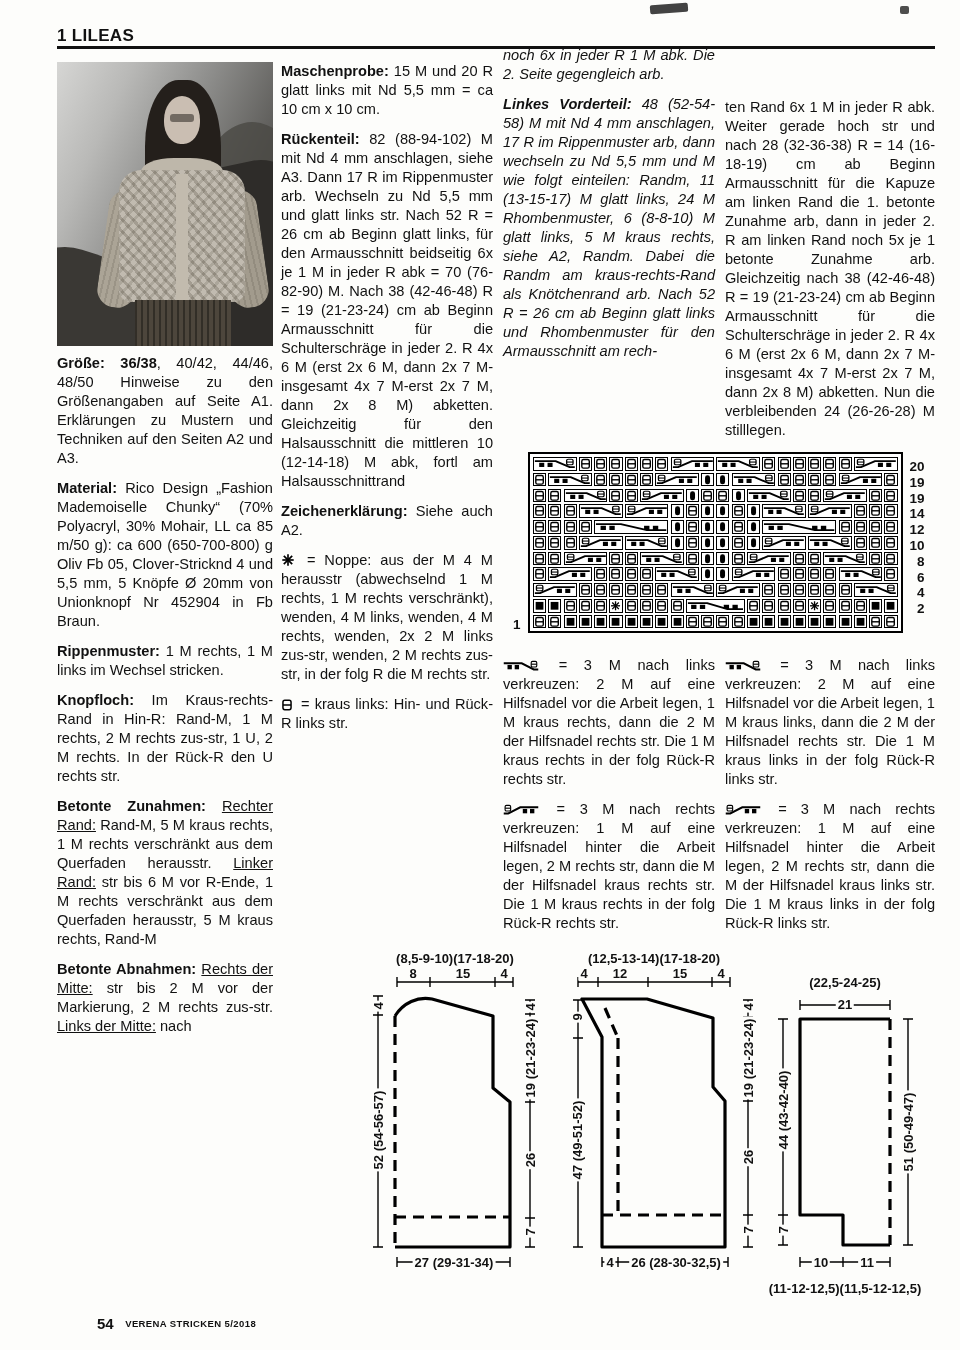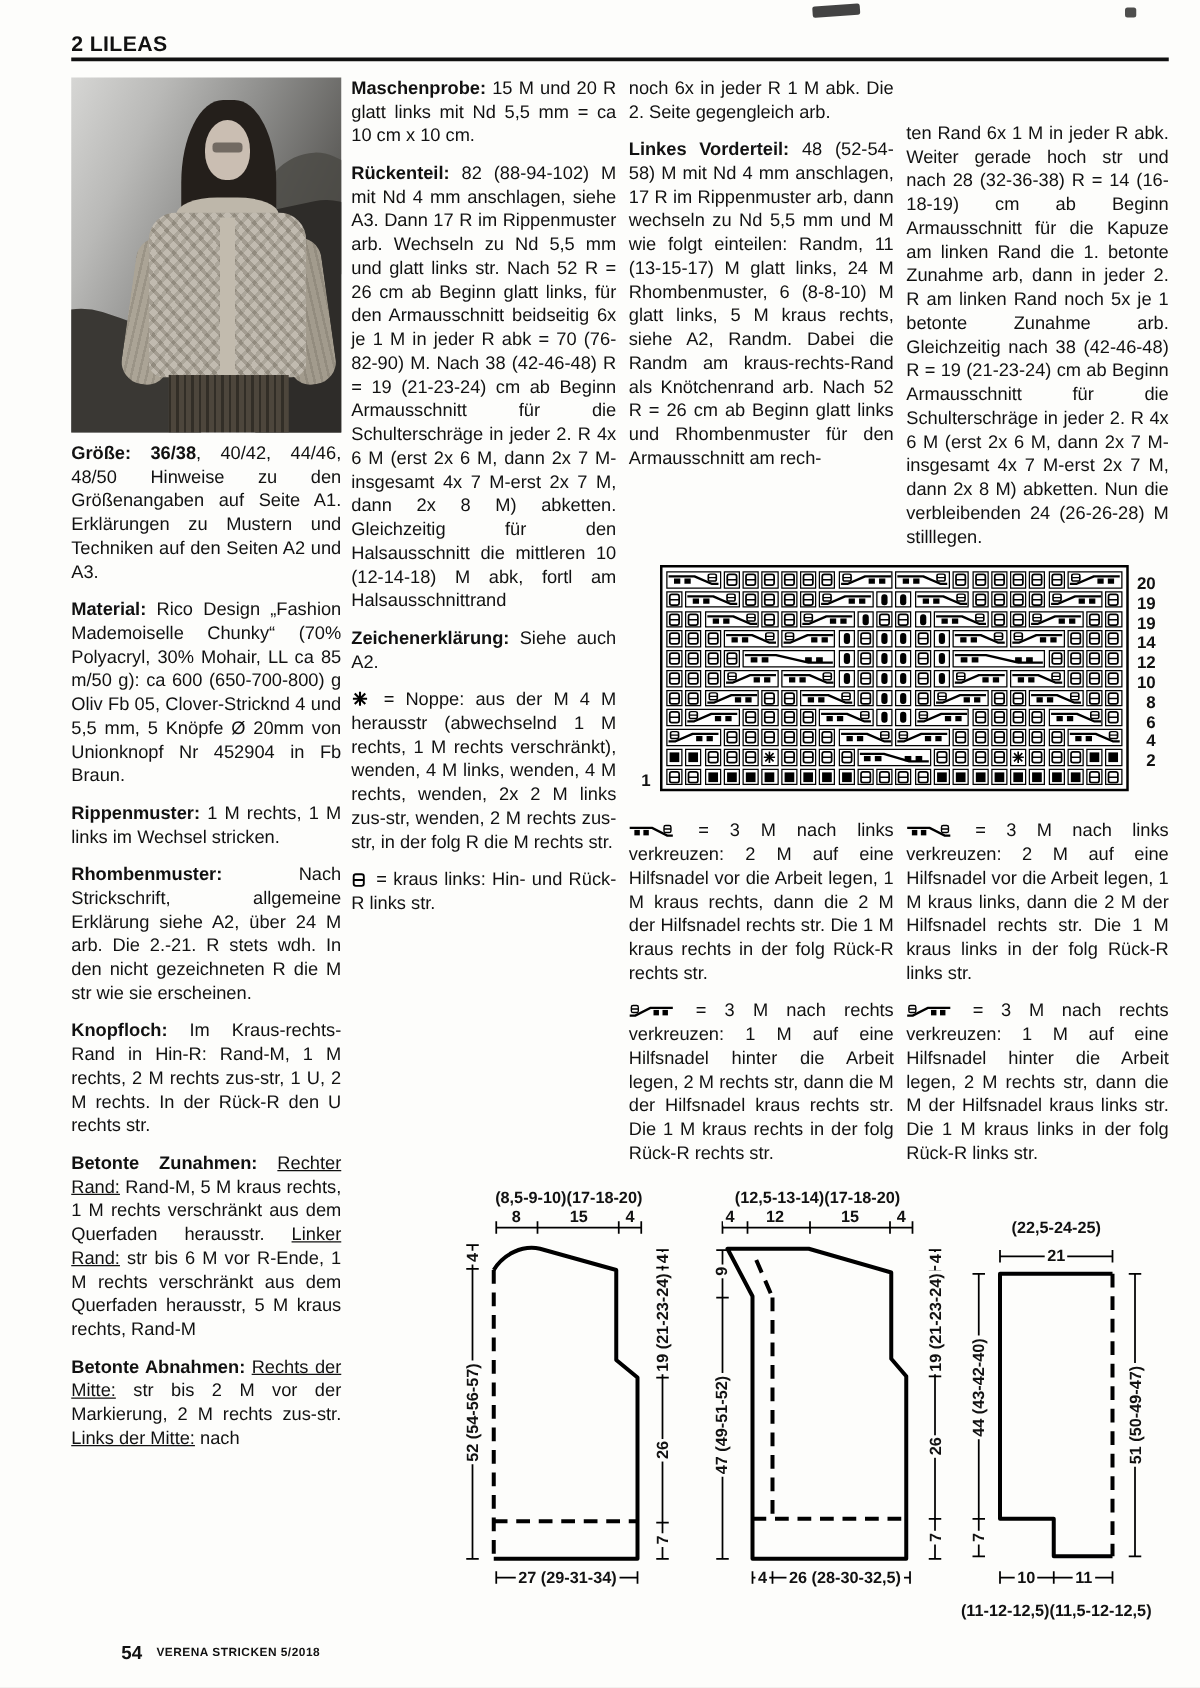--- a/index.html
+++ b/index.html
@@ -55,21 +55,21 @@
   
   .footer{position:absolute;left:57px;top:1314px;margin-left:40px;}
   .fpage{font-size:15px;font-weight:bold;vertical-align:middle;}
   .fmag{font-size:9.5px;font-weight:bold;letter-spacing:.4px;vertical-align:middle;margin-left:7px;}
 </style>
 </head>
 <body>
 
 <div class="page">
 
-  <div class="hdr">2 LILEAS</div>
+  <div class="hdr">1 LILEAS</div>
   <div class="hdr-rule"></div>
   <div class="artifact" style="left:650px;top:4px;width:38px;height:9px;transform:rotate(-4deg);opacity:.85;"></div>
   <div class="artifact" style="left:900px;top:6px;width:9px;height:8px;opacity:.8;"></div>
 
   <div class="photo">
     <div class="rock1"></div>
     <div class="rock3"></div>
     <div class="rock2"></div>
     <div class="hair"></div>
     <div class="face"></div>
@@ -79,21 +79,20 @@
     <div class="sleeveR"></div>
     <div class="cardigan"></div>
     <div class="band"></div>
     <div class="skirt"></div>
   </div>
 
   <div class="col" id="col1" style="left:57px;top:354px;width:216px;">
       <p><span class="rb">Größe: 36/38</span><span class="rr">, 40/42, 44/46, 48/50 Hinweise zu den Größenangaben auf Seite A1. Erklärungen zu Mustern und Techniken auf den Seiten A2 und A3.</span></p>
       <p><span class="rb">Material:</span><span class="rr"> Rico Design „Fashion Mademoiselle Chunky“ (70% Polyacryl, 30% Mohair, LL ca 85 m/50 g): ca 600 (650-700-800) g Oliv Fb 05, Clover-Stricknd 4 und 5,5 mm, 5 Knöpfe Ø 20mm von Unionknopf Nr 452904 in Fb Braun.</span></p>
       <p><span class="rb">Rippenmuster:</span><span class="rr"> 1 M rechts, 1 M links im Wechsel stricken.</span></p>
-      <p><span class="rb">Rhombenmuster:</span><span class="rr"> Nach Strickschrift, allgemeine Erklärung siehe A2, über 24 M arb. Die 2.-21. R stets wdh. In den nicht gezeichneten R die M str wie sie erscheinen.</span></p>
       <p><span class="rb">Knopfloch:</span><span class="rr"> Im Kraus-rechts-Rand in Hin-R: Rand-M, 1 M rechts, 2 M rechts zus-str, 1 U, 2 M rechts. In der Rück-R den U rechts str.</span></p>
       <p><span class="rb">Betonte Zunahmen: </span><span class="ru">Rechter Rand:</span><span class="rr"> Rand-M, 5 M kraus rechts, 1 M rechts verschränkt aus dem Querfaden herausstr. </span><span class="ru">Linker Rand:</span><span class="rr"> str bis 6 M vor R-Ende, 1 M rechts verschränkt aus dem Querfaden herausstr, 5 M kraus rechts, Rand-M</span></p>
       <p><span class="rb">Betonte Abnahmen: </span><span class="ru">Rechts der Mitte:</span><span class="rr"> str bis 2 M vor der Markierung, 2 M rechts zus-str. </span><span class="ru">Links der Mitte:</span><span class="rr"> nach</span></p>
     </div>
   <div class="col" id="col2" style="left:281px;top:62px;width:212px;">
       <p><span class="rb">Maschenprobe:</span><span class="rr"> 15 M und 20 R glatt links mit Nd 5,5 mm = ca 10 cm x 10 cm.</span></p>
       <p><span class="rb">Rückenteil:</span><span class="rr"> 82 (88-94-102) M mit Nd 4 mm anschlagen, siehe A3. Dann 17 R im Rippenmuster arb. Wechseln zu Nd 5,5 mm und glatt links str. Nach 52 R = 26 cm ab Beginn glatt links, für den Armausschnitt beidseitig 6x je 1 M in jeder R abk = 70 (76-82-90) M. Nach 38 (42-46-48) R = 19 (21-23-24) cm ab Beginn Armausschnitt für die Schulterschräge in jeder 2. R 4x 6 M (erst 2x 6 M, dann 2x 7 M-insgesamt 4x 7 M-erst 2x 7 M, dann 2x 8 M) abketten. Gleichzeitig für den Halsausschnitt die mittleren 10 (12-14-18) M abk, fortl am Halsausschnittrand</span></p>
       <p><span class="rb">Zeichenerklärung:</span><span class="rr"> Siehe auch A2.</span></p>
       <p><span class="isym" style="width: 14px; height: 14px;"><svg viewBox="0 0 16 16">
             <g stroke="#000" stroke-width="1.9">
@@ -101,21 +100,21 @@
               <line x1="1.5" y1="8" x2="14.5" y2="8"></line>
               <line x1="3.2" y1="3.2" x2="12.8" y2="12.8"></line>
               <line x1="12.8" y1="3.2" x2="3.2" y2="12.8"></line>
             </g>
           </svg></span><span class="rr"> = Noppe: aus der M 4 M herausstr (abwechselnd 1 M rechts, 1 M rechts verschränkt), wenden, 4 M links, wenden, 4 M rechts, wenden, 2x 2 M links zus-str, wenden, 2 M rechts zus-str, in der folg R die M rechts str.</span></p>
       <p><span class="isym" style="width: 12px; height: 12px;"><svg viewBox="0 0 16 16">
             <rect x="2.6" y="1.8" width="10.8" height="12.4" rx="2.4" fill="none" stroke="#000" stroke-width="2"></rect>
             <line x1="2.6" y1="8" x2="13.4" y2="8" stroke="#000" stroke-width="2"></line>
           </svg></span><span class="rr"> = kraus links: Hin- und Rück-R links str.</span></p>
     </div>
-  <div class="col" id="col3" style="left:503px;top:62px;width:212px;">
+  <div class="col" id="col3" style="left:503px;top:46px;width:212px;font-style:italic;">
       <p><span class="rr">noch 6x in jeder R 1 M abk. Die 2. Seite gegengleich arb.</span></p>
       <p><span class="rb">Linkes Vorderteil:</span><span class="rr"> 48 (52-54-58) M mit Nd 4 mm anschlagen, 17 R im Rippenmuster arb, dann wechseln zu Nd 5,5 mm und M wie folgt einteilen: Randm, 11 (13-15-17) M glatt links, 24 M Rhombenmuster, 6 (8-8-10) M glatt links, 5 M kraus rechts, siehe A2, Randm. Dabei die Randm am kraus-rechts-Rand als Knötchenrand arb. Nach 52 R = 26 cm ab Beginn glatt links und Rhombenmuster für den Armausschnitt am rech-</span></p>
     </div>
   <div class="col" id="col4" style="left:725px;top:78px;width:210px;margin-top:20px;">
       <p><span class="rr">ten Rand 6x 1 M in jeder R abk. Weiter gerade hoch str und nach 28 (32-36-38) R = 14 (16-18-19) cm ab Beginn Armausschnitt für die Kapuze am linken Rand die 1. betonte Zunahme arb, dann in jeder 2. R am linken Rand noch 5x je 1 betonte Zunahme arb. Gleichzeitig nach 38 (42-46-48) R = 19 (21-23-24) cm ab Beginn Armausschnitt für die Schulterschräge in jeder 2. R 4x 6 M (erst 2x 6 M, dann 2x 7 M-insgesamt 4x 7 M-erst 2x 7 M, dann 2x 8 M) abketten. Nun die verbleibenden 24 (26-26-28) M stilllegen.</span></p>
     </div>
 
   <div class="chart">
     <div class="cgrid" id="chartGrid">
         <div class="cell sp3">

